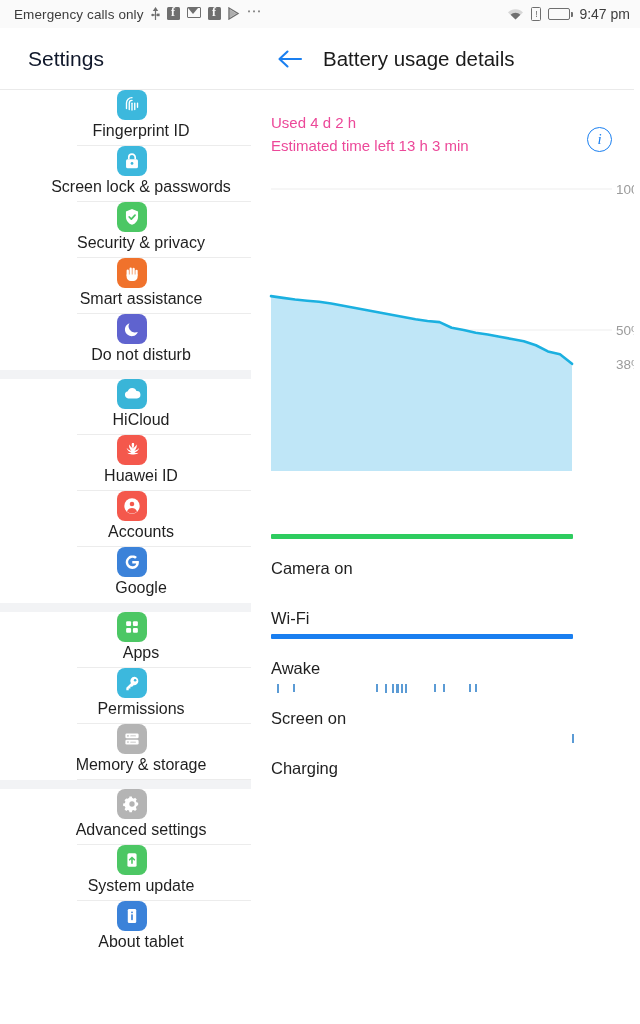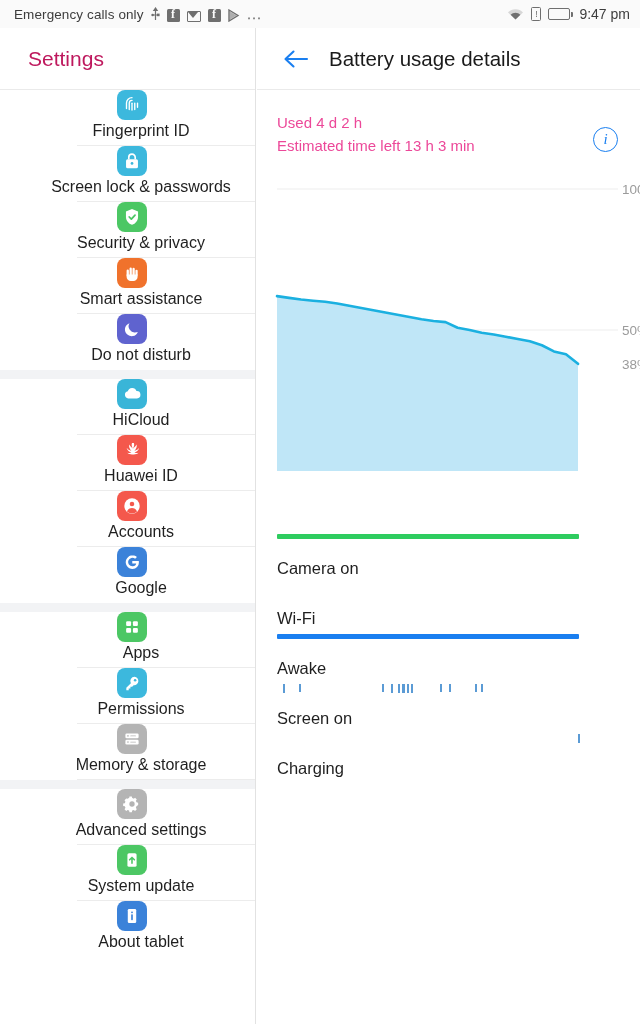--- a/index.html
+++ b/index.html
@@ -13,21 +13,21 @@
 
   
   .statusbar {
     position: absolute; top: 0; left: 0;
     width: 640px; height: 28px;
     background: #fafafa;
     display: flex; align-items: center;
     padding: 0 10px 0 14px;
     font-size: 13.5px; color: #3d3d3d;
   }
-  .sb-left { display: flex; align-items: flex-end; gap: 7px; flex: 1; }
+  .sb-left { display: flex; align-items: flex-start; gap: 7px; flex: 1; }
   .sb-right { display: flex; align-items: center; gap: 7px; }
   .sb-text { font-size: 13.5px; color: #3d3d3d; letter-spacing: .1px; }
   .sb-ico { display: inline-flex; align-items: center; justify-content: center; }
   .fb {
     width: 13px; height: 13px; background: #6f6f6f; border-radius: 1.5px;
     position: relative;
   }
   .fb::after {
     content: "f"; position: absolute; left: 4.5px; top: -1.5px;
     font-size: 12px; font-weight: bold; color: #fafafa;
@@ -65,21 +65,21 @@
     width: 256px; height: 996px;
     background: #ffffff;
     border-right: 1px solid #e2e2e2;
     overflow: hidden;
   }
   .side-header {
     height: 62px; display: flex; align-items: center;
     padding-left: 28px; background: #fff;
     border-bottom: 1px solid #eaeaea;
   }
-  .side-header-title { font-size: 21px; color: #be185d; }
+  .side-header-title { font-size: 21px; color: #0f172a; }
   .group-gap { height: 9px; background: #f2f3f5; }
   .side-item {
     display: flex; align-items: center;
     padding-left: 27px; min-height: 56px;
     background: #fff; position: relative; flex-direction: column;
   }
   .side-item.selected { background: #dce9f7; }
   .side-item .divider {
     position: absolute; left: 77px; right: 0; bottom: 0;
     height: 1px; background: #ececec;
@@ -87,21 +87,21 @@
   .sico {
     width: 30px; height: 30px; border-radius: 8px;
     display: flex; align-items: center; justify-content: center;
     flex: 0 0 30px; margin-right: 19px;
   }
   .sico svg { display: block; }
   .side-label { font-size: 16px; color: #1f1f1f; line-height: 1.32; }
 
   
   .detail {
-    position: absolute; top: 28px; left: 257px;
+    position: absolute; top: 28px; left: 251px;
     width: 383px; height: 996px; background: #fff; overflow: hidden;
   }
   .detail-header {
     height: 62px; display: flex; align-items: center;
     padding-left: 26px; border-bottom: 1px solid #eaeaea; background: #fff;
   }
   .back-arrow { width: 26px; height: 22px; margin-right: 20px; flex: 0 0 26px; }
   .detail-title { font-size: 20.5px; color: #1a1a1a; }
 
   .summary { padding: 22px 28px 0 20px; position: relative; }

